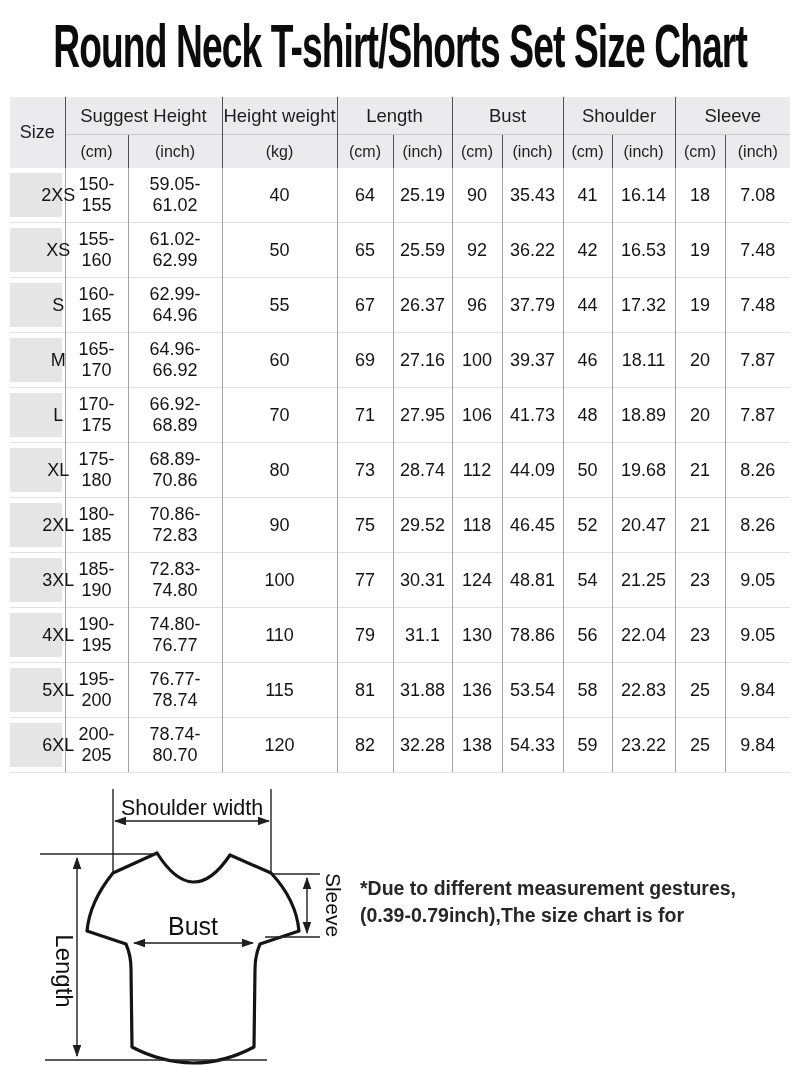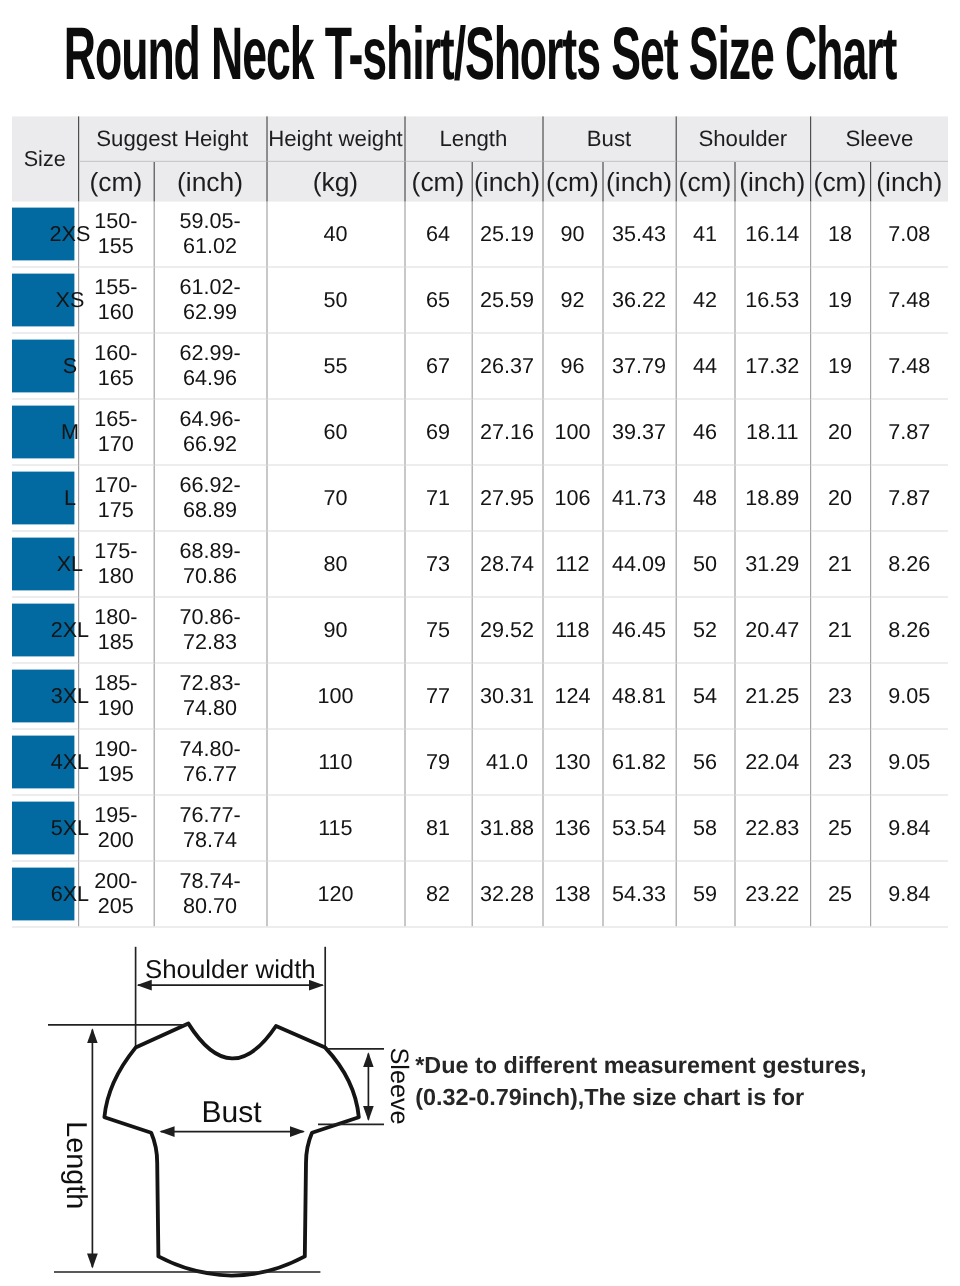--- a/index.html
+++ b/index.html
@@ -13,39 +13,39 @@
   .page-title{
     font-size:62px;font-weight:bold;white-space:nowrap;color:#0c0c0c;
     transform:scaleX(0.60);letter-spacing:-1.5px;line-height:1;
   }
   
   table.size-table{border-collapse:collapse;table-layout:fixed;width:780px;margin:5px 0 0 10px;}
   .size-table th,.size-table td{padding:0;text-align:center;vertical-align:middle;}
   .size-table thead th{background:#ebebed;font-weight:normal;color:#1d1d1f;}
   .group-row th{height:37px;font-size:18.5px;border-left:1px solid #4f4f4f;}
   .group-row th[rowspan]{border-left:none;font-size:18px;}
-  .unit-row th{height:33px;font-size:22px;border-left:1px solid #4f4f4f;border-top:1px solid #c9c9cc;}
+  .unit-row th{height:33px;font-size:16px;border-left:1px solid #4f4f4f;border-top:1px solid #c9c9cc;}
   .unit-row th:first-child{border-left:1px solid #4f4f4f;}
   .size-table tbody td{
     height:54px;font-size:18px;color:#141414;
     border-left:1px solid #a4a4a6;border-top:1px solid #e1e1e3;
   }
   .size-table tbody tr:first-child td{border-top:none;}
   .size-table tbody tr:last-child td{border-bottom:1px solid #e1e1e3;}
   .size-table tbody td.size-cell{border-left:none;}
   .size-chip{
-    height:44px;margin:5px 3px 5px 0;background:#0369a1;
+    height:44px;margin:5px 3px 5px 0;background:#e5e5e5;
     display:flex;align-items:center;justify-content:center;font-size:18px;color:#141414;padding-left:45px;
   }
   .red{color:#e01212;margin-top:44px;}
   
   .bottom{position:relative;height:300px;margin-top:12px;}
   .diagram-svg{position:absolute;left:30px;top:0;}
   .note{
-    position:absolute;left:346px;top:90px;
+    position:absolute;left:360px;top:90px;
     font-size:19.5px;line-height:27px;font-weight:bold;color:#262626;
   }
   .note div{white-space:nowrap;}
 </style>
 </head>
 <body>
 
 <div class="title-wrap">
   <div class="page-title">Round Neck T-shirt/Shorts Set Size Chart</div>
 </div>
@@ -175,21 +175,21 @@
           <div class="size-chip">XL</div>
         </td>
         <td>175-180</td>
         <td class="red">68.89-70.86</td>
         <td>80</td>
         <td>73</td>
         <td class="red">28.74</td>
         <td>112</td>
         <td class="red">44.09</td>
         <td>50</td>
-        <td class="red">31.29</td>
+        <td class="red">19.68</td>
         <td>21</td>
         <td class="red">8.26</td>
       </tr>
       <tr>
         <td class="size-cell">
           <div class="size-chip">2XL</div>
         </td>
         <td>180-185</td>
         <td class="red">70.86-72.83</td>
         <td>90</td>
@@ -219,23 +219,23 @@
         <td class="red">9.05</td>
       </tr>
       <tr>
         <td class="size-cell">
           <div class="size-chip">4XL</div>
         </td>
         <td>190-195</td>
         <td class="red">74.80-76.77</td>
         <td>110</td>
         <td>79</td>
-        <td class="red">41.0</td>
+        <td class="red">31.1</td>
         <td>130</td>
-        <td class="red">61.82</td>
+        <td class="red">78.86</td>
         <td>56</td>
         <td class="red">22.04</td>
         <td>23</td>
         <td class="red">9.05</td>
       </tr>
       <tr>
         <td class="size-cell">
           <div class="size-chip">5XL</div>
         </td>
         <td>195-200</td>
@@ -312,15 +312,15 @@
     </g>
 
     <text x="162" y="30" font-size="21.5" fill="#101010" text-anchor="middle">Shoulder width</text>
     <text x="163" y="150" font-size="25" fill="#101010" text-anchor="middle">Bust</text>
     <text x="26" y="186" font-size="24" fill="#101010" text-anchor="middle" transform="rotate(90 26 186)">Length</text>
     <text x="296" y="120" font-size="21" fill="#101010" text-anchor="middle" transform="rotate(90 296 120)">Sleeve</text>
   </svg>
 
   <div class="note">
     <div>*Due to different measurement gestures,</div>
-    <div>(0.32-0.79inch),The size chart is for</div>
+    <div>(0.39-0.79inch),The size chart is for</div>
   </div>
 </div>
 
 </body></html>

